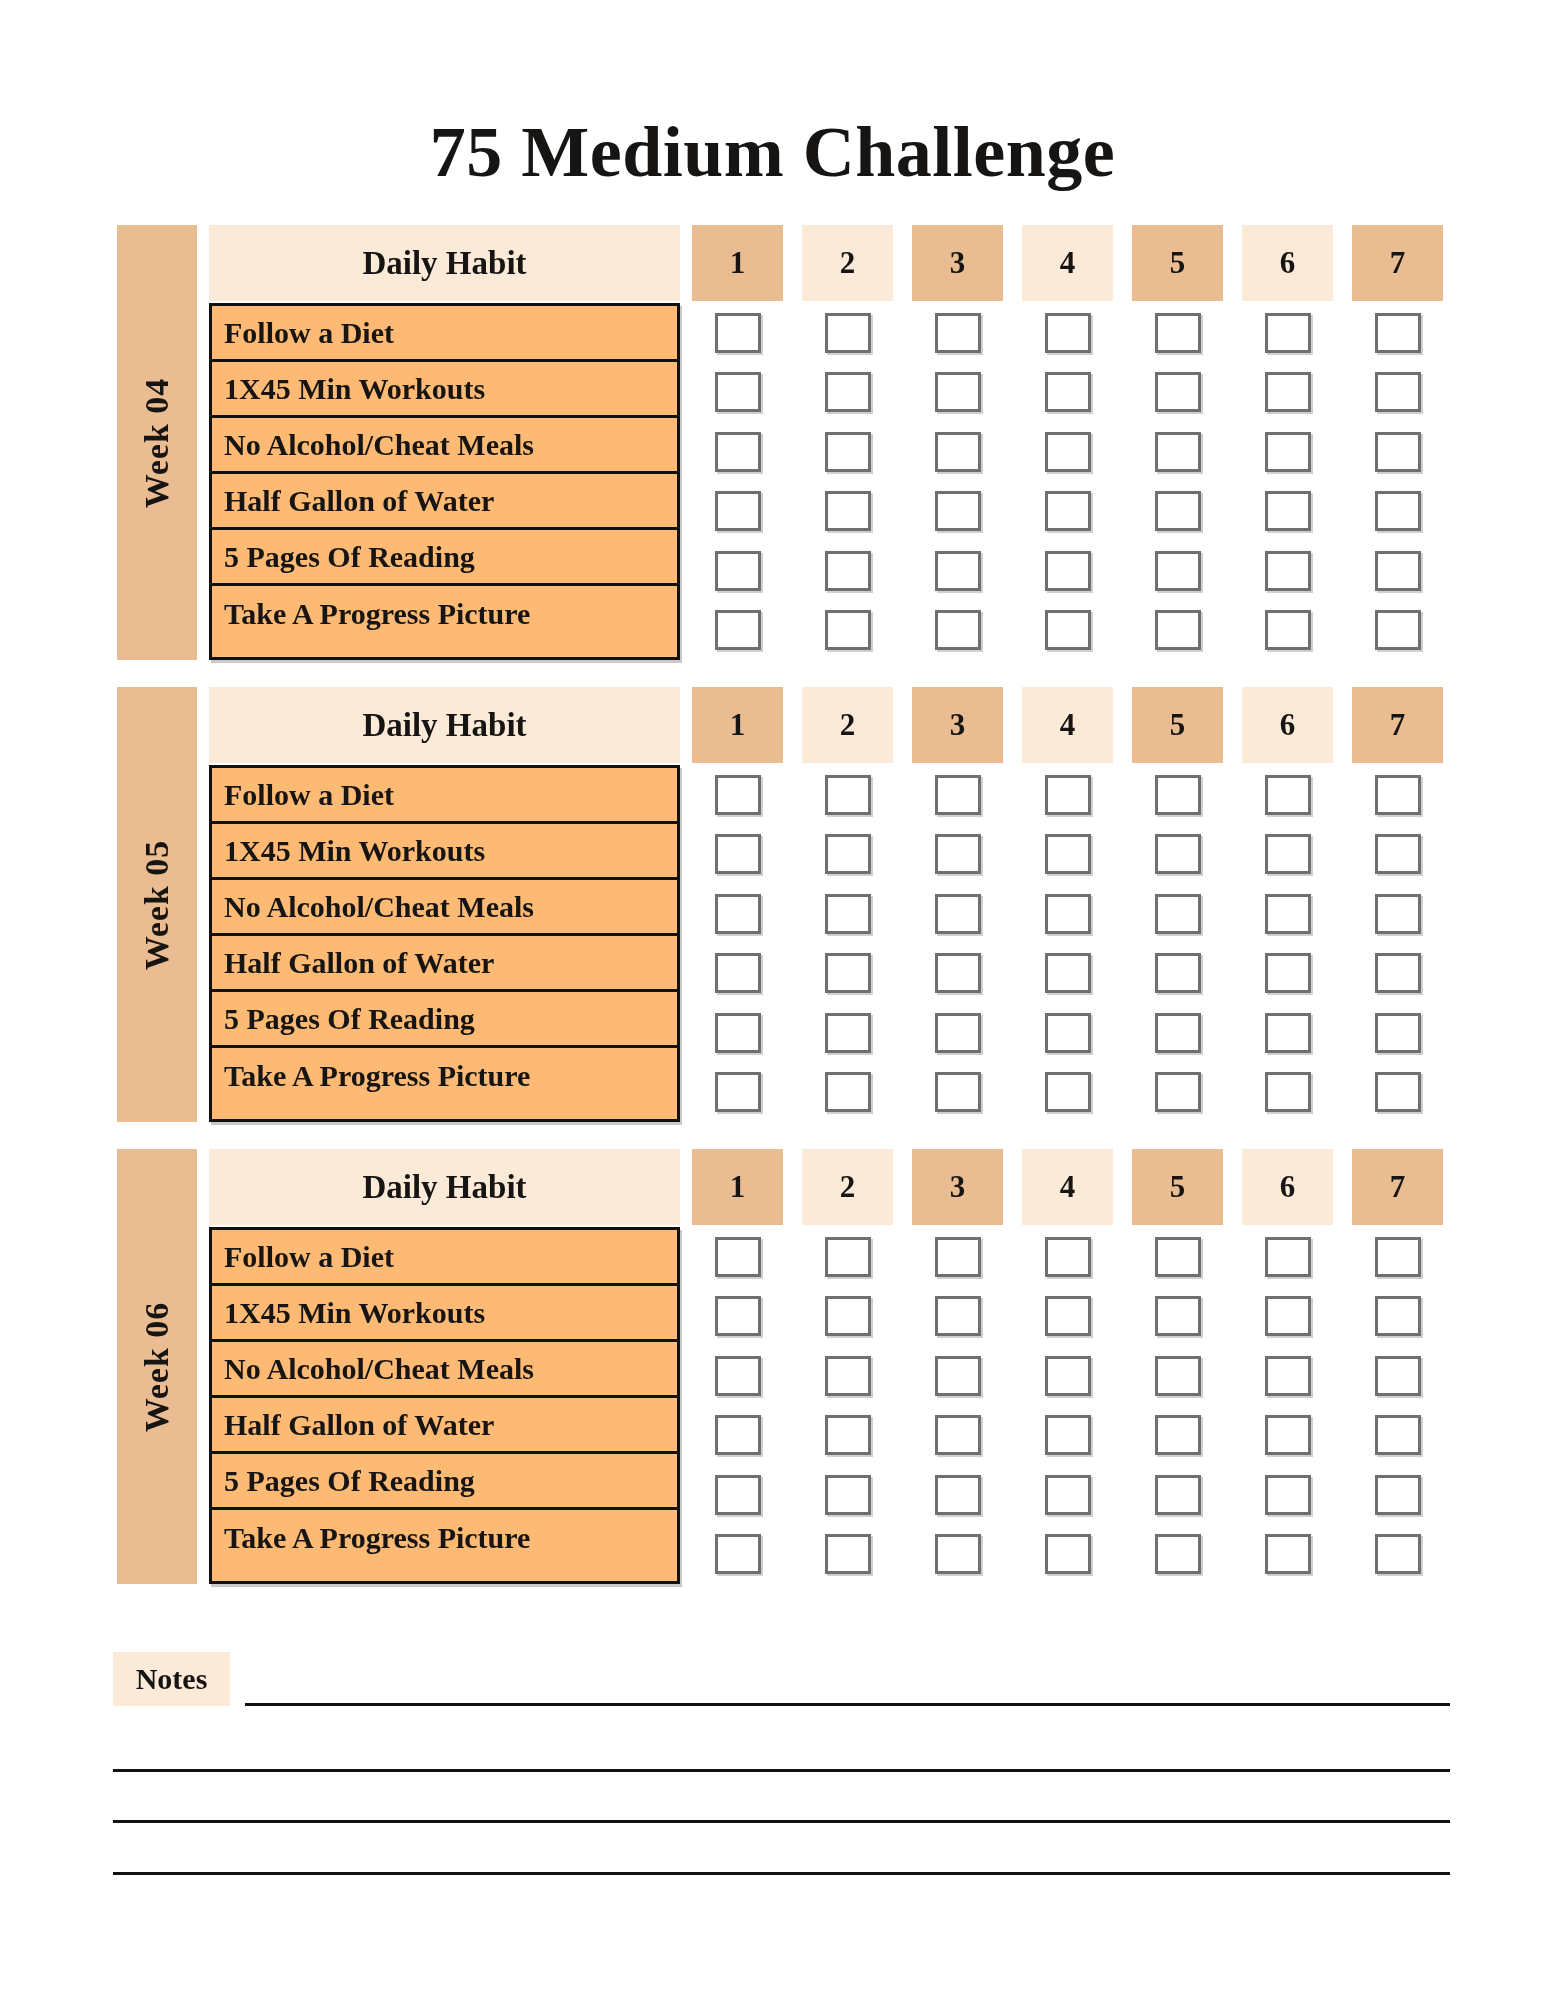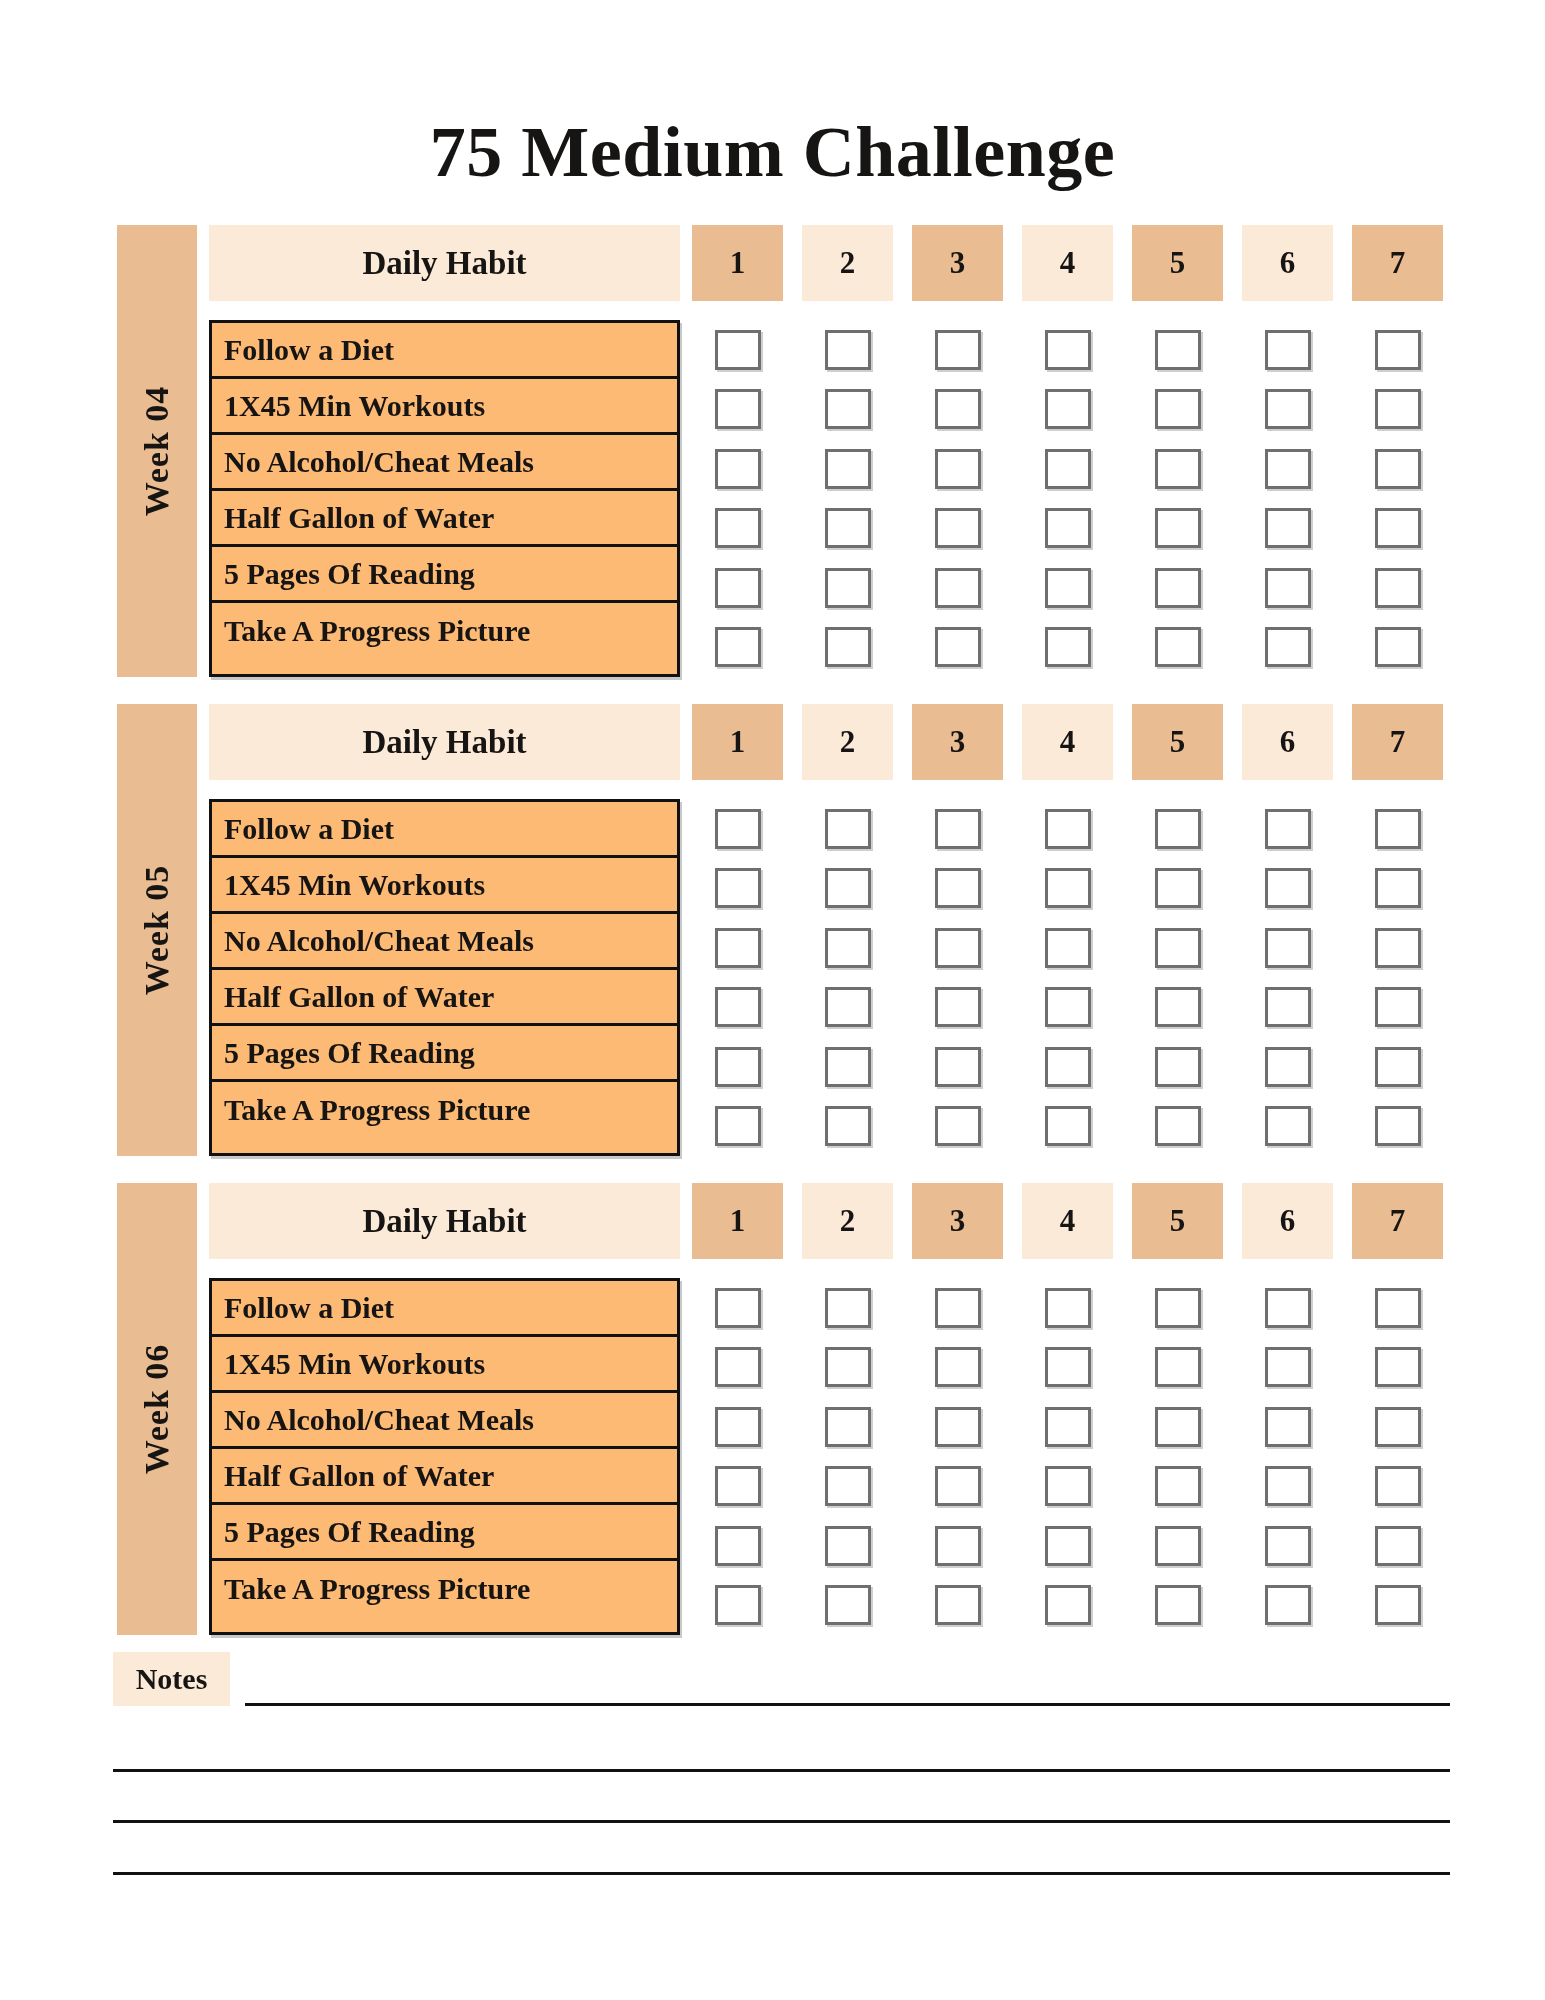--- a/index.html
+++ b/index.html
@@ -20,21 +20,21 @@
   }
   .sections { position:absolute; top:225px; left:117px; }
   .section { display:flex; gap:12px; margin-bottom:27px; }
   .week-strip { width:80px; background:var(--accent-dark); position:relative; flex:0 0 80px; }
   .week-label {
     position:absolute; top:50%; left:50%;
     transform:translate(-50%,-50%) rotate(-90deg);
     font-size:34px; font-weight:700; white-space:nowrap; letter-spacing:1px;
   }
   .section-main { display:flex; flex-direction:column; }
-  .header-row { display:flex; gap:12px; height:76px; margin-bottom:19px; }
+  .header-row { display:flex; gap:12px; height:76px; margin-bottom:2px; }
   .daily-habit-box {
     width:471px; background:var(--accent-light);
     display:flex; align-items:center; justify-content:center;
     font-size:33px; font-weight:700;
   }
   .day-cells { display:flex; gap:19px; }
   .day-cell {
     width:91px; display:flex; align-items:center; justify-content:center;
     font-size:31px; font-weight:700;
   }

